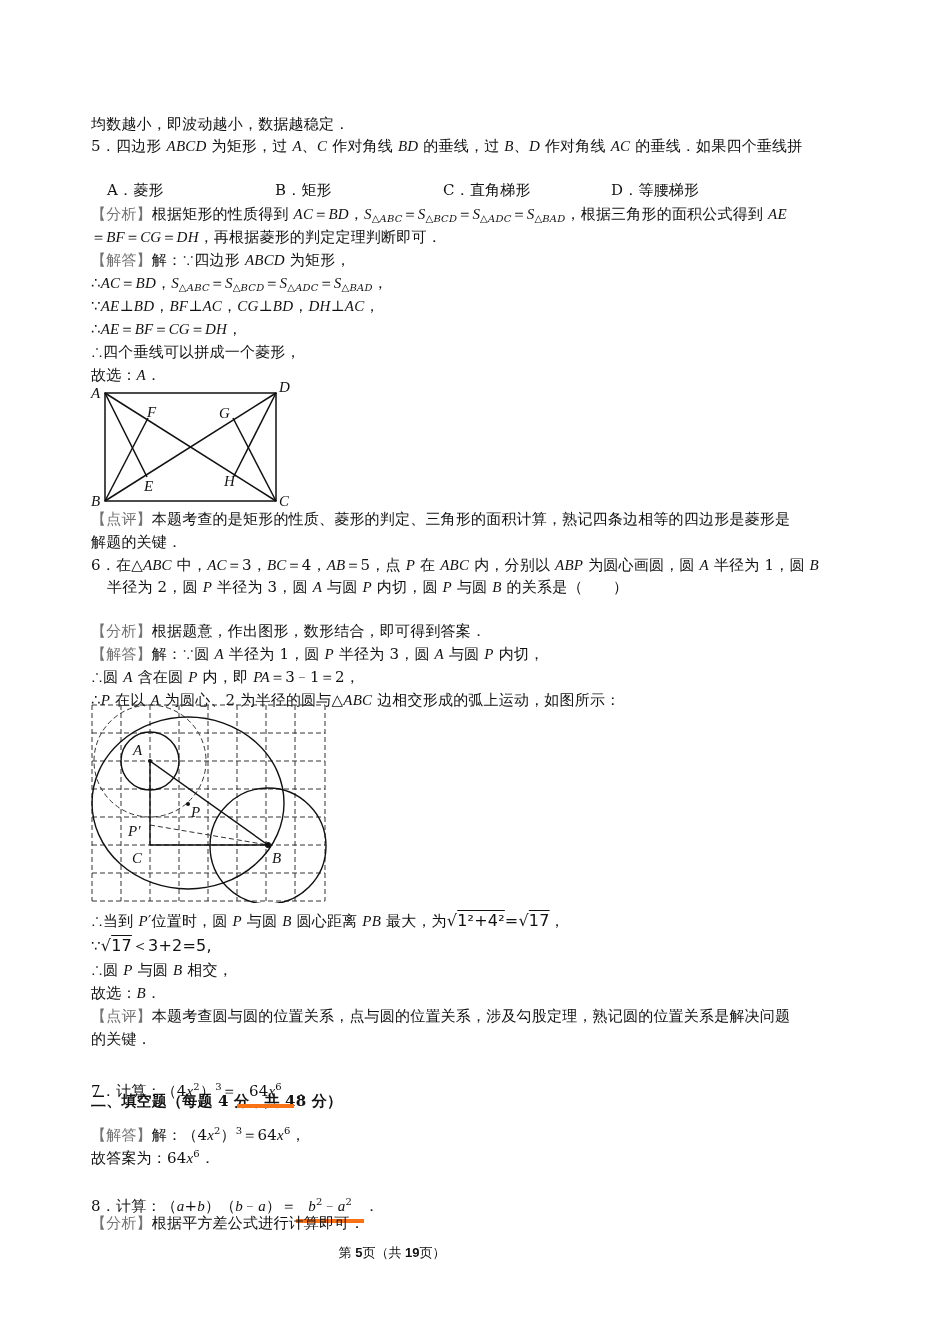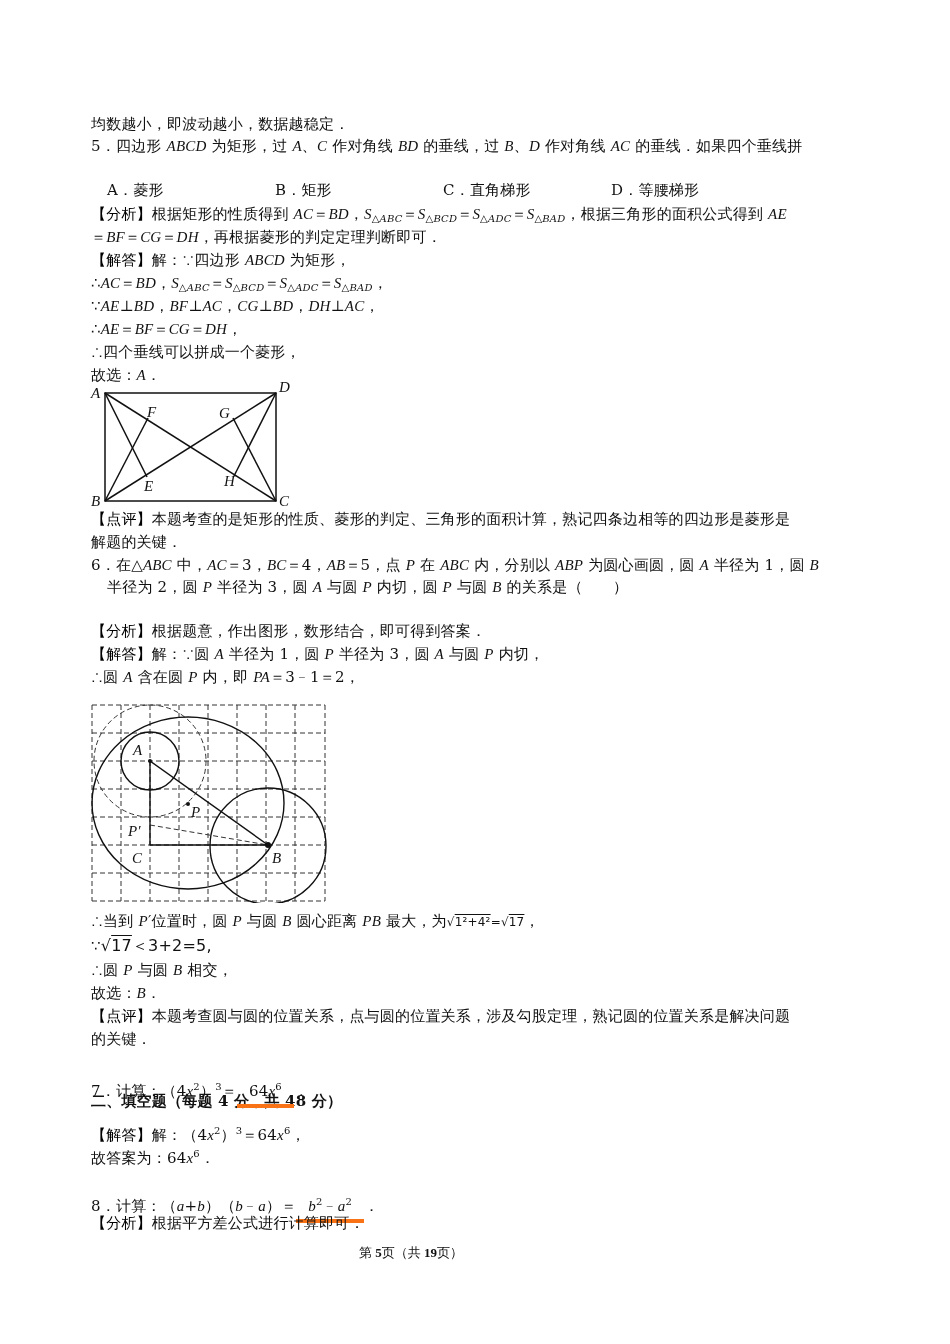--- a/index.html
+++ b/index.html
@@ -1,29 +1,29 @@
 <!DOCTYPE html>
 <html><head>
 <meta charset="utf-8">
 <style>
   html, body { margin: 0; padding: 0; background: #ffffff; }
   body { width: 950px; height: 1344px; position: relative; overflow: hidden;
          font-family: "DejaVu Serif", "Liberation Serif", serif; color: #111; }
   .page { position: absolute; left: 0; top: 0; width: 950px; height: 1344px; }
   .line { position: absolute; left: 91px; font-size: 15px; line-height: 22px; white-space: nowrap; letter-spacing: 0.2px; }
   .indent { left: 107px; }
-  .tag { color: #000000; }
+  .tag { color: #737373; }
   i, .it { font-style: italic; font-family: "Liberation Serif", serif; }
   sub { font-size: 10px; vertical-align: -3px; font-style: italic; }
   sup { font-size: 10px; vertical-align: 6px; }
   .blank { display: inline-block; border-bottom: 4px solid #f97316; padding: 0 12px; line-height: 26px; }
   .opt { display: inline-block; width: 168px; }
   .bold { font-weight: bold; }
   .footer { position: absolute; top: 1244px; left: 0; width: 784px; text-align: center;
-            font-family: Liberation Serif, serif; font-size: 13px; margin-left: 19px; }
+            font-family: Liberation Sans, sans-serif; font-size: 13px; }
   .footer b { font-weight: bold; }
   svg { position: absolute; }
   .sqrt { font-family: "DejaVu Sans", sans-serif; font-style: normal; }
 </style>
 </head>
 <body>
 
 <div class="page">
 
   <div class="line" style="top:113px">均数越小，即波动越小，数据越稳定．</div>
@@ -64,20 +64,21 @@
   </svg>
 
   <div class="line" style="top:508px"><span class="tag">【点评】</span><span>本题考查的是矩形的性质、菱形的判定、三角形的面积计算，熟记四条边相等的四边形是菱形是</span></div>
   <div class="line" style="top:531px">解题的关键．</div>
 
   <div class="line" style="top:554px">6．在△<i>ABC</i> 中，<i>AC</i>＝3，<i>BC</i>＝4，<i>AB</i>＝5，点 <i>P</i> 在 <i>ABC</i> 内，分别以 <i>ABP</i> 为圆心画圆，圆 <i>A</i> 半径为 1，圆 <i>B</i></div>
   <div class="line indent" style="top:576px">半径为 2，圆 <i>P</i> 半径为 3，圆 <i>A</i> 与圆 <i>P</i> 内切，圆 <i>P</i> 与圆 <i>B</i> 的关系是（　　）</div>
   <div class="line" style="top:620px"><span class="tag">【分析】</span><span>根据题意，作出图形，数形结合，即可得到答案．</span></div>
   <div class="line" style="top:643px"><span class="tag">【解答】</span>解：∵圆 <i>A</i> 半径为 1，圆 <i>P</i> 半径为 3，圆 <i>A</i> 与圆 <i>P</i> 内切，</div>
   <div class="line" style="top:666px">∴圆 <i>A</i> 含在圆 <i>P</i> 内，即 <i>PA</i>＝3﹣1＝2，</div>
+  <div class="line" style="top:689px">∴<i>P</i> 在以 <i>A</i> 为圆心、2 为半径的圆与△<i>ABC</i> 边相交形成的弧上运动，如图所示：</div>
 
   <svg style="left:90px; top:703px" width="238" height="200" viewBox="0 0 238 200">
     <g stroke="#333" stroke-width="1" stroke-dasharray="5,3" fill="none">
       <line x1="2" y1="2" x2="235" y2="2"></line>
       <line x1="2" y1="30" x2="235" y2="30"></line>
       <line x1="2" y1="58" x2="235" y2="58"></line>
       <line x1="2" y1="86" x2="235" y2="86"></line>
       <line x1="2" y1="114" x2="235" y2="114"></line>
       <line x1="2" y1="142" x2="235" y2="142"></line>
       <line x1="2" y1="170" x2="235" y2="170"></line>
@@ -109,21 +110,21 @@
     </g>
     <g font-family="Liberation Serif, serif" font-style="italic" font-size="15" fill="#111">
       <text x="43" y="52">A</text>
       <text x="101" y="114">P</text>
       <text x="38" y="133">P′</text>
       <text x="42" y="160">C</text>
       <text x="182" y="160">B</text>
     </g>
   </svg>
 
-  <div class="line" style="top:910px">∴当到 <i>P</i>′位置时，圆 <i>P</i> 与圆 <i>B</i> 圆心距离 <i>PB</i> 最大，为<span class="sqrt" style="font-size:12px">√<span style="text-decoration:overline">1²+4²</span>=√<span style="text-decoration:overline">17</span></span>，</div>
+  <div class="line" style="top:910px">∴当到 <i>P</i>′位置时，圆 <i>P</i> 与圆 <i>B</i> 圆心距离 <i>PB</i> 最大，为<span class="sqrt" style="font-size:16px">√<span style="text-decoration:overline">1²+4²</span>=√<span style="text-decoration:overline">17</span></span>，</div>
   <div class="line" style="top:935px">∵<span class="sqrt" style="font-size:16px">√<span style="text-decoration:overline">17</span>＜3+2=5,</span></div>
   <div class="line" style="top:959px">∴圆 <i>P</i> 与圆 <i>B</i> 相交，</div>
   <div class="line" style="top:982px">故选：<i>B</i>．</div>
   <div class="line" style="top:1005px"><span class="tag">【点评】</span><span>本题考查圆与圆的位置关系，点与圆的位置关系，涉及勾股定理，熟记圆的位置关系是解决问题</span></div>
   <div class="line" style="top:1028px">的关键．</div>
 
   <div class="line bold" style="top:1090px">二、填空题（每题 4 分，共 48 分）</div>
 
   <div class="line" style="top:1074px">7．计算：（4<i>x</i><sup>2</sup>）<sup>3</sup>＝<span class="blank">64<i>x</i><sup>6</sup></span>．</div>
   <div class="line" style="top:1120px"><span class="tag">【解答】</span>解：（4<i>x</i><sup>2</sup>）<sup>3</sup>＝64<i>x</i><sup>6</sup>，</div>

